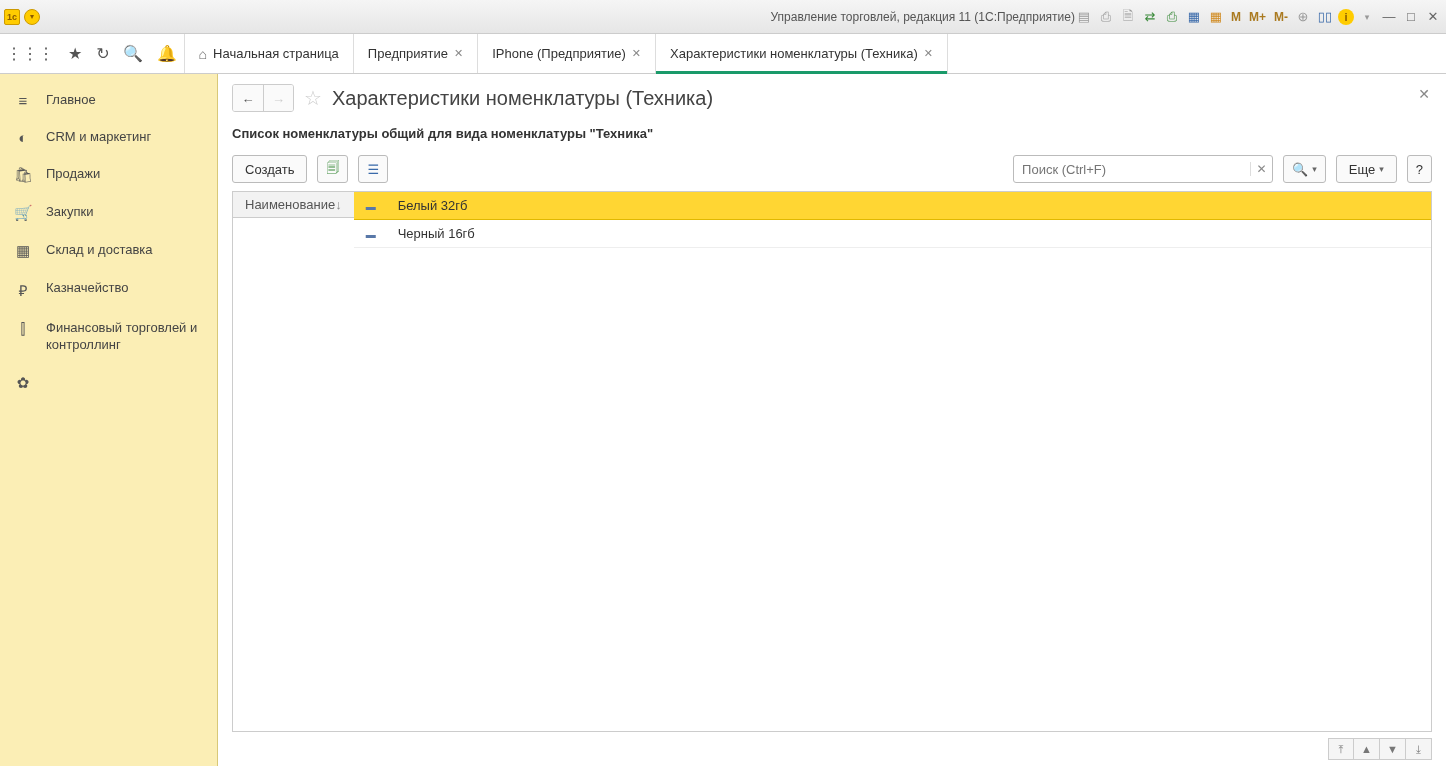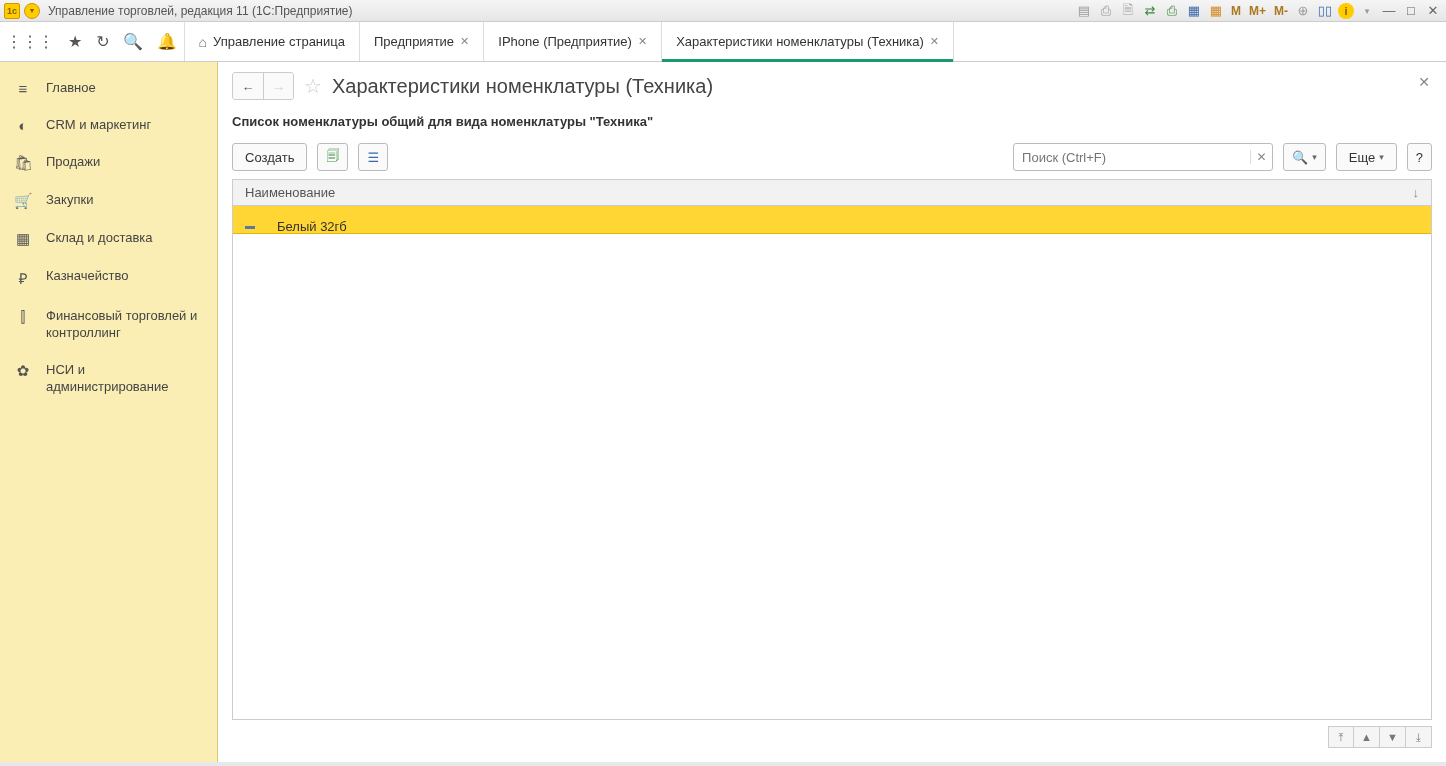--- a/index.html
+++ b/index.html
@@ -6,21 +6,21 @@
   body {
     margin: 0;
     font-family: Arial, sans-serif;
     font-size: 13px;
     background: #e8e8e8;
     color: #333;
     overflow: hidden;
   }
   
   .titlebar {
-    height: 22px;
+    height: 34px;
     background: linear-gradient(#f5f5f5, #e6e6e6);
     border-bottom: 1px solid #ccc;
     display: flex;
     align-items: center;
     padding: 0 4px;
     font-size: 12px;
     color: #555;
   }
   .titlebar .logo {
     width: 16px; height: 16px;
@@ -30,21 +30,21 @@
     display: flex; align-items: center; justify-content: center;
     font-weight: bold;
   }
   .titlebar .drop {
     width: 16px; height: 16px;
     background: #ffcc00; border: 1px solid #cc9900;
     border-radius: 50%; margin-right: 8px;
     display: flex; align-items: center; justify-content: center;
     font-size: 8px; color: #8a5a00;
   }
-  .titlebar .title-text { flex: 1; }
+  .titlebar .title-text { flex: 1; text-align: right; }
   .titlebar .tool-icons {
     display: flex; gap: 4px; align-items: center;
     color: #999;
   }
   .titlebar .tool-icons span {
     width: 18px; height: 18px;
     display: flex; align-items: center; justify-content: center;
     font-size: 13px;
     cursor: pointer;
   }
@@ -194,36 +194,36 @@
   }
   .searchbox .clear {
     width: 22px; text-align: center; color: #888;
     border-left: 1px solid #ddd; cursor: pointer;
     font-size: 12px;
   }
   
   .table {
     border: 1px solid #ccc;
     flex: 1;
-    display: flex; flex-direction: column;
+    display: flex; flex-direction: row;
     min-height: 0;
   }
   .table .thead {
     background: #f2f2f2;
     border-bottom: 1px solid #ccc;
     display: flex; align-items: center;
     height: 26px;
     font-size: 13px; color: #555;
     padding: 0 12px;
   }
   .table .thead .col-name { flex: 1; }
   .table .thead .sort { color: #888; font-size: 13px; }
   .table .tbody { flex: 1; overflow: auto; background: #fff; }
   .row {
-    display: flex; 
+    display: flex; align-items: center;
     height: 28px;
     padding: 13px 12px;
     border-bottom: 1px solid #eee;
     font-size: 13px; color: #333;
   }
   .row.selected {
     background: #ffd633;
     border-bottom: 1px solid #e0b800;
   }
   .row .row-icon {
@@ -280,21 +280,21 @@
   <div class="nav-icons">
     <span>⋮⋮⋮</span>
     <span>★</span>
     <span>↻</span>
     <span>🔍</span>
     <span>🔔</span>
   </div>
   <div class="tabs" id="tabs-container">
       <div class="tab">
         <span class="home-ic">⌂</span>
-        <span>Управление страница</span>
+        <span>Начальная страница</span>
       </div>
       <div class="tab">
         <span>Предприятие</span>
         <span class="close">✕</span>
       </div>
       <div class="tab">
         <span>IPhone (Предприятие)</span>
         <span class="close">✕</span>
       </div>
       <div class="tab active">
@@ -330,21 +330,20 @@
       <div class="item">
         <span class="ic">₽</span>
         <span class="lbl">Казначейство</span>
       </div>
       <div class="item">
         <span class="ic">⫿</span>
         <span class="lbl">Финансовый торговлей и контроллинг</span>
       </div>
       <div class="item">
         <span class="ic">✿</span>
-        <span class="lbl">НСИ и администрирование</span>
       </div>
     </div>
 
   <div class="content">
     <span class="close-page">✕</span>
 
     <div class="headerrow">
       <div class="navbtns">
         <button>←</button>
         <button style="color:#ccc;">→</button>
@@ -381,20 +380,24 @@
     <div class="table">
       <div class="thead">
         <span class="col-name">Наименование</span>
         <span class="sort">↓</span>
       </div>
       <div class="tbody" id="tbody">
           <div class="row selected">
             <span class="row-icon"></span>
             <span class="cell">Белый 32гб</span>
           </div>
+          <div class="row">
+            <span class="row-icon"></span>
+            <span class="cell">Черный 16гб</span>
+          </div>
         </div>
     </div>
 
     <div class="footnav">
       <button>⤒</button>
       <button>▲</button>
       <button>▼</button>
       <button>⤓</button>
     </div>
   </div>

